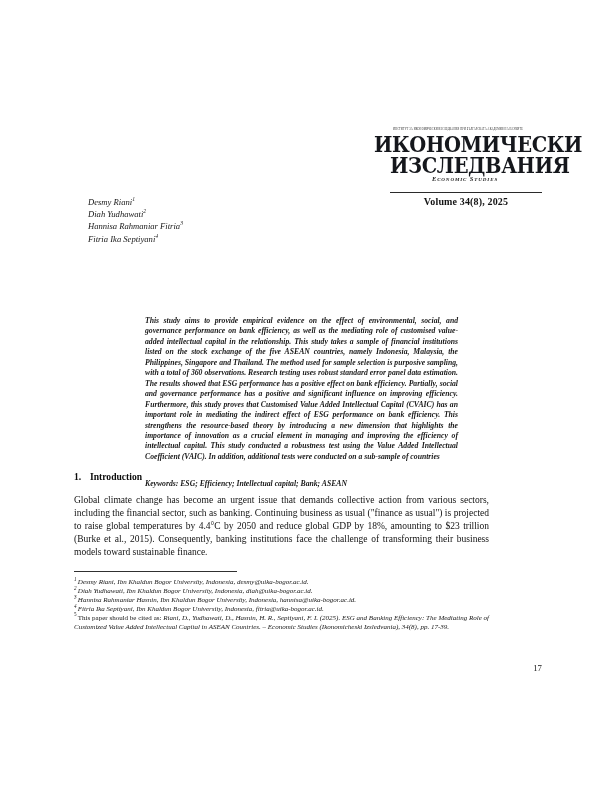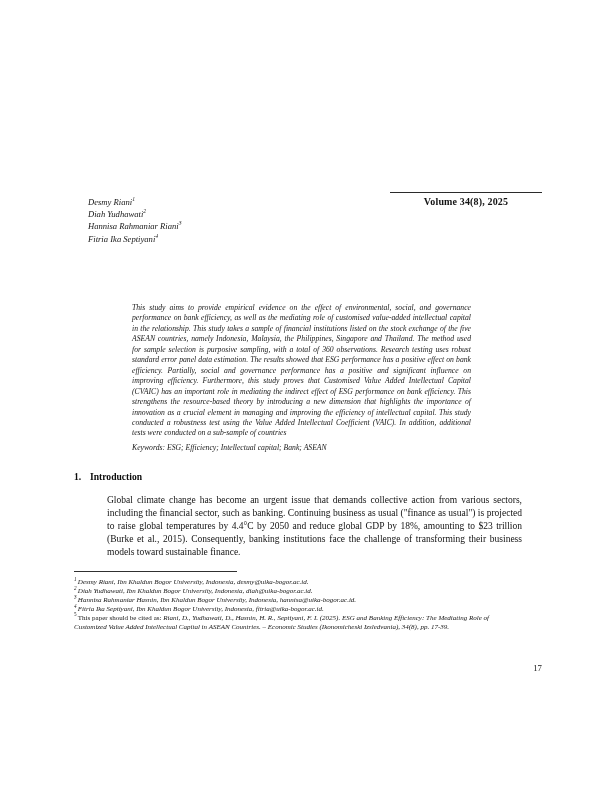--- a/index.html
+++ b/index.html
@@ -136,21 +136,21 @@
     position: absolute;
     top: 299px;
     left: 128px;
     width: 347px;
     font-style: italic;
     font-size: 7.7px;
     line-height: 10.45px;
     text-align: justify;
     color: #181818;
   }
-  .abstract p { margin: 4px; text-indent: 0; }
+  .abstract p { margin: 17px; text-indent: 0; font-weight: bold; }
   .kw { margin-top: 1px; }
   .kw .lbl { font-style: italic; }
 
   
   .section-heading {
     position: absolute;
     top: 471px;
     left: 74px;
     font-family: "Liberation Serif", serif;
     font-weight: 700;
@@ -162,21 +162,20 @@
   
   .body-text {
     position: absolute;
     top: 494px;
     left: 74px;
     width: 415px;
     font-size: 9.5px;
     line-height: 13.1px;
     text-align: justify;
     color: #111111;
-    margin-left: 33px;
   }
   .body-text p { margin: 0; }
 
   
   .footnote-rule {
     position: absolute;
     top: 571px;
     left: 74px;
     width: 163px;
     border-top: 0.9px solid #303030;
@@ -208,33 +207,39 @@
     right: 58px;
     font-size: 8.8px;
     color: #151515;
   }
 </style>
 </head>
 <body>
 
 <div class="page">
 
+  <div class="masthead">
+    <div class="masthead-institute">ИНСТИТУТ ЗА ИКОНОМИЧЕСКИ ИЗСЛЕДВАНИЯ ПРИ БЪЛГАРСКАТА АКАДЕМИЯ НА НАУКИТЕ</div>
+    <div class="masthead-line1">ИКОНОМИЧЕСКИ</div>
+    <div class="masthead-line2">ИЗСЛЕДВАНИЯ</div>
+    <div class="masthead-sub">Economic Studies</div>
+  </div>
 
   <div class="volume-rule"></div>
   <div class="volume-line">Volume 34(8), 2025</div>
 
   <div class="authors">
     <div>
       <span>Desmy Riani</span><sup>1</sup>
     </div>
     <div>
       <span>Diah Yudhawati</span><sup>2</sup>
     </div>
     <div>
-      <span>Hannisa Rahmaniar Riani</span><sup>3</sup>
+      <span>Hannisa Rahmaniar Fitria</span><sup>3</sup>
     </div>
     <div>
       <span>Fitria Ika Septiyani</span><sup>4</sup>
     </div>
   </div>
 
 
   <div class="abstract">
     <p>This study aims to provide empirical evidence on the effect of environmental, social, and governance performance on bank efficiency, as well as the mediating role of customised value-added intellectual capital in the relationship. This study takes a sample of financial institutions listed on the stock exchange of the five ASEAN countries, namely Indonesia, Malaysia, the Philippines, Singapore and Thailand. The method used for sample selection is purposive sampling, with a total of 360 observations. Research testing uses robust standard error panel data estimation. The results showed that ESG performance has a positive effect on bank efficiency. Partially, social and governance performance has a positive and significant influence on improving efficiency. Furthermore, this study proves that Customised Value Added Intellectual Capital (CVAIC) has an important role in mediating the indirect effect of ESG performance on bank efficiency. This strengthens the resource-based theory by introducing a new dimension that highlights the importance of innovation as a crucial element in managing and improving the efficiency of intellectual capital. This study conducted a robustness test using the Value Added Intellectual Coefficient (VAIC). In addition, additional tests were conducted on a sub-sample of countries</p>
     <p class="kw"><span class="lbl">Keywords:</span>

